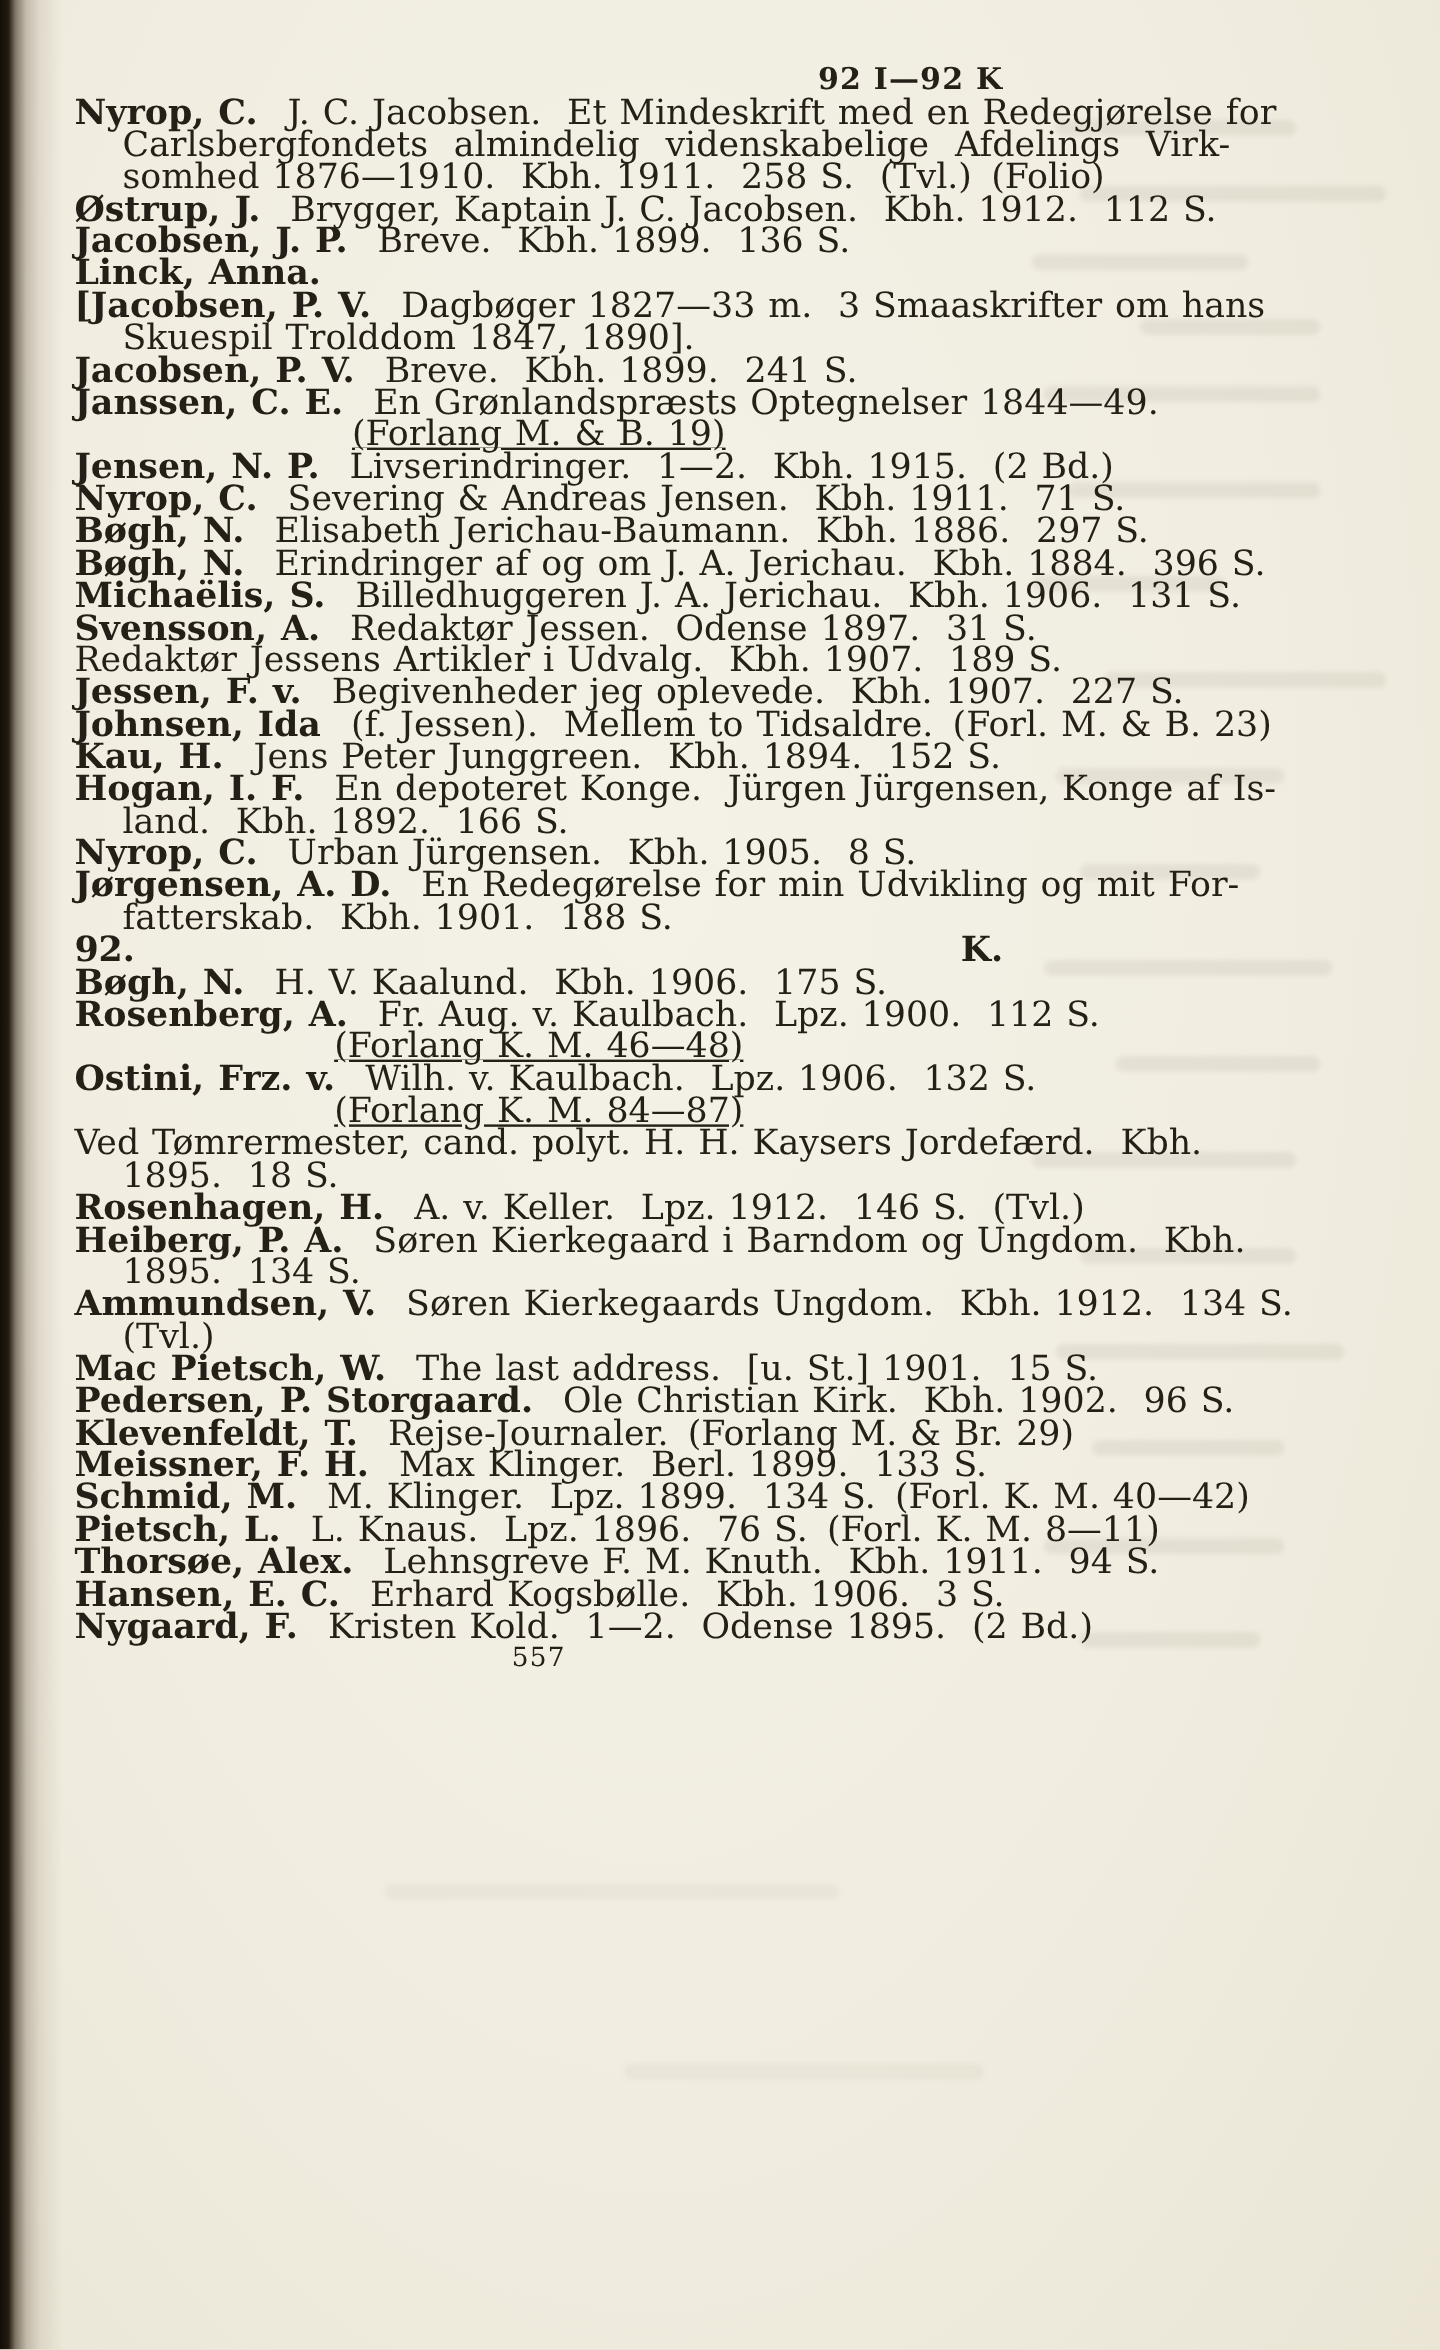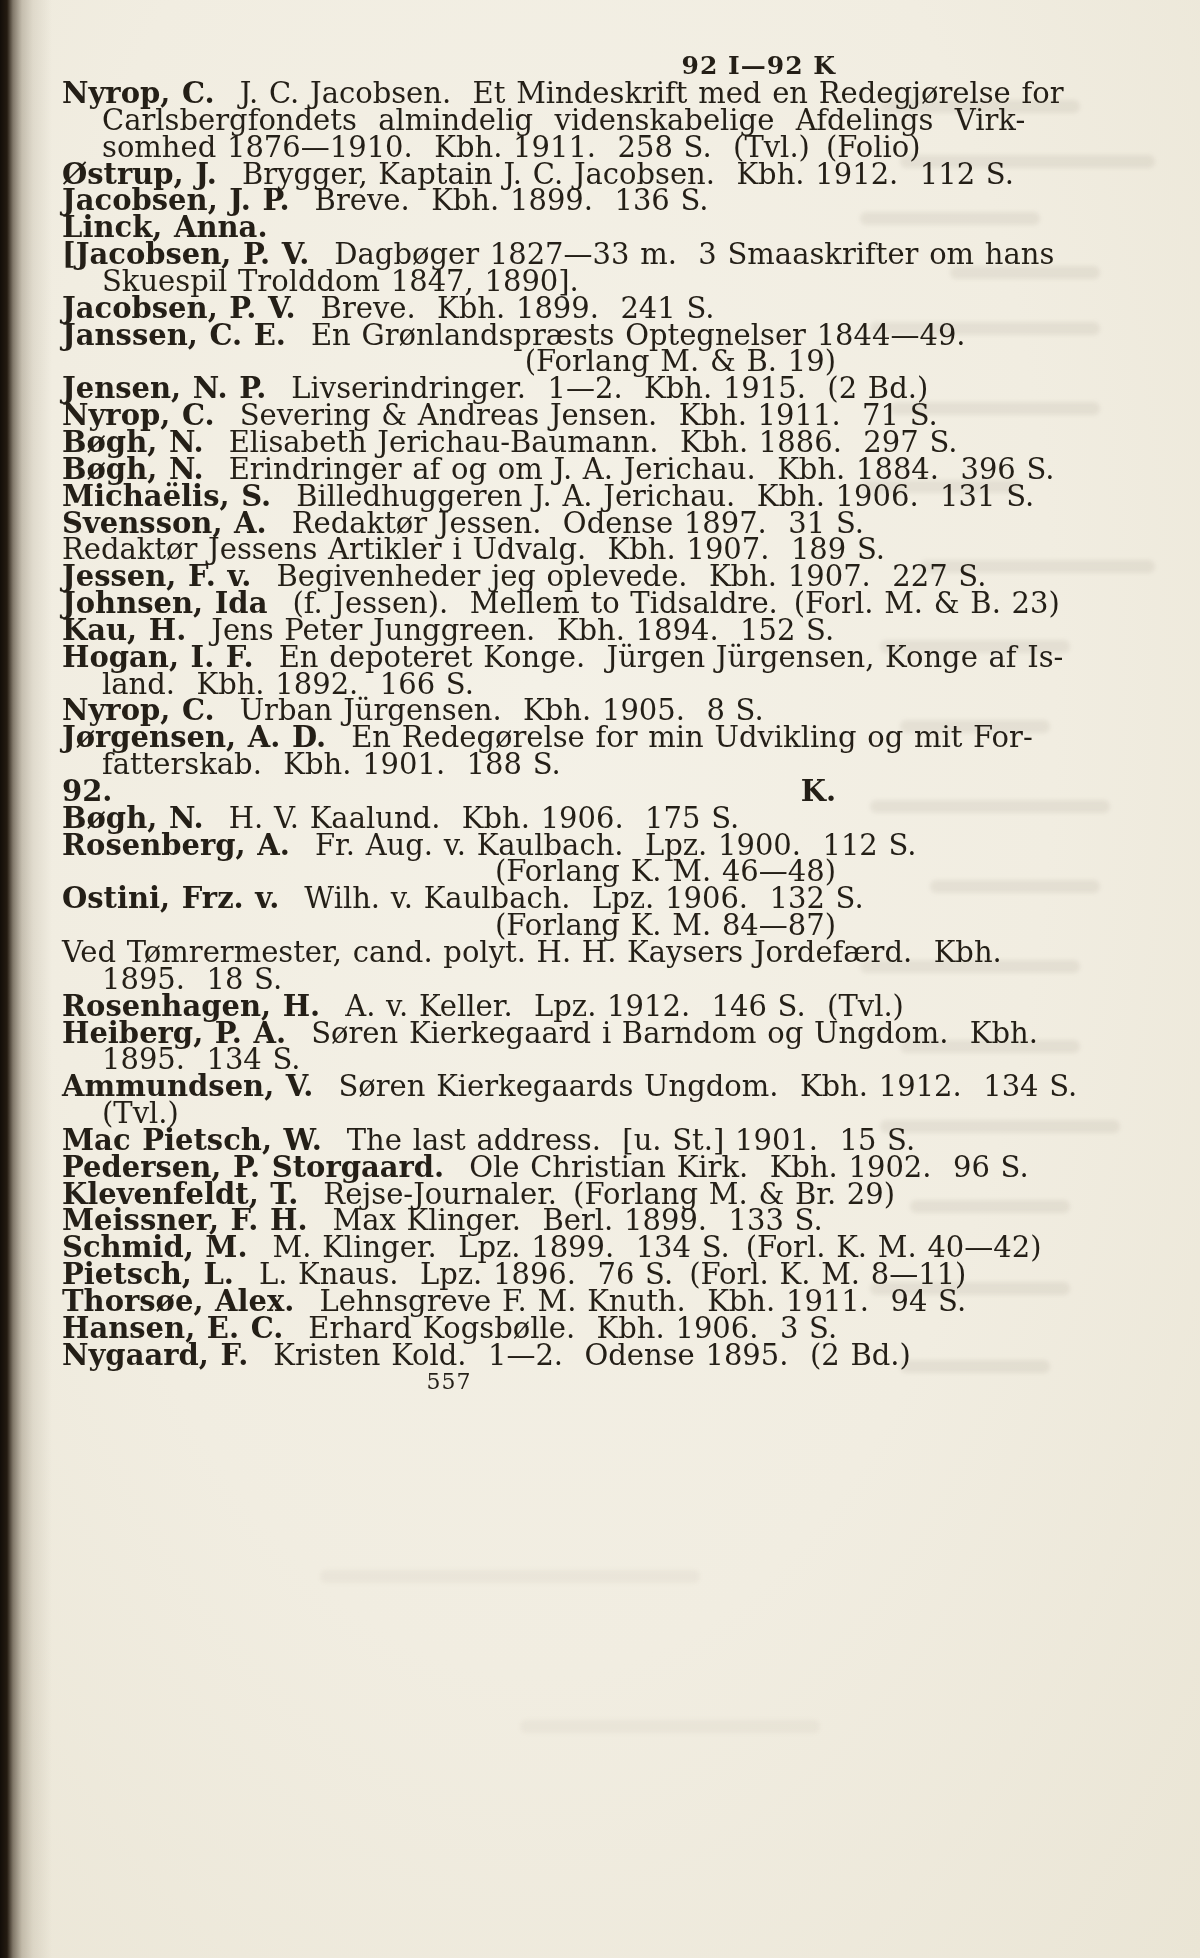--- a/index.html
+++ b/index.html
@@ -48,21 +48,21 @@
   .line {
     display: flex;
     align-items: baseline;
     font-size: 29px;
     line-height: 26.85px;
     word-spacing: 1.5px;
     gap: 16px;
   }
   .line span { white-space: pre; }
   .line.indent { padding-left: 40px; }
-  .line.align-right { justify-content: flex-end; }
+  .line.align-right { justify-content: center; text-decoration: underline; }
   .author {
     font-weight: bold;
     padding-right: 9px;
   }
   .right-note { margin-left: auto; }
   .right-note.bold { font-weight: bold; }
   .page-number {
     text-align: center;
     font-size: 22px;
     letter-spacing: 1px;

